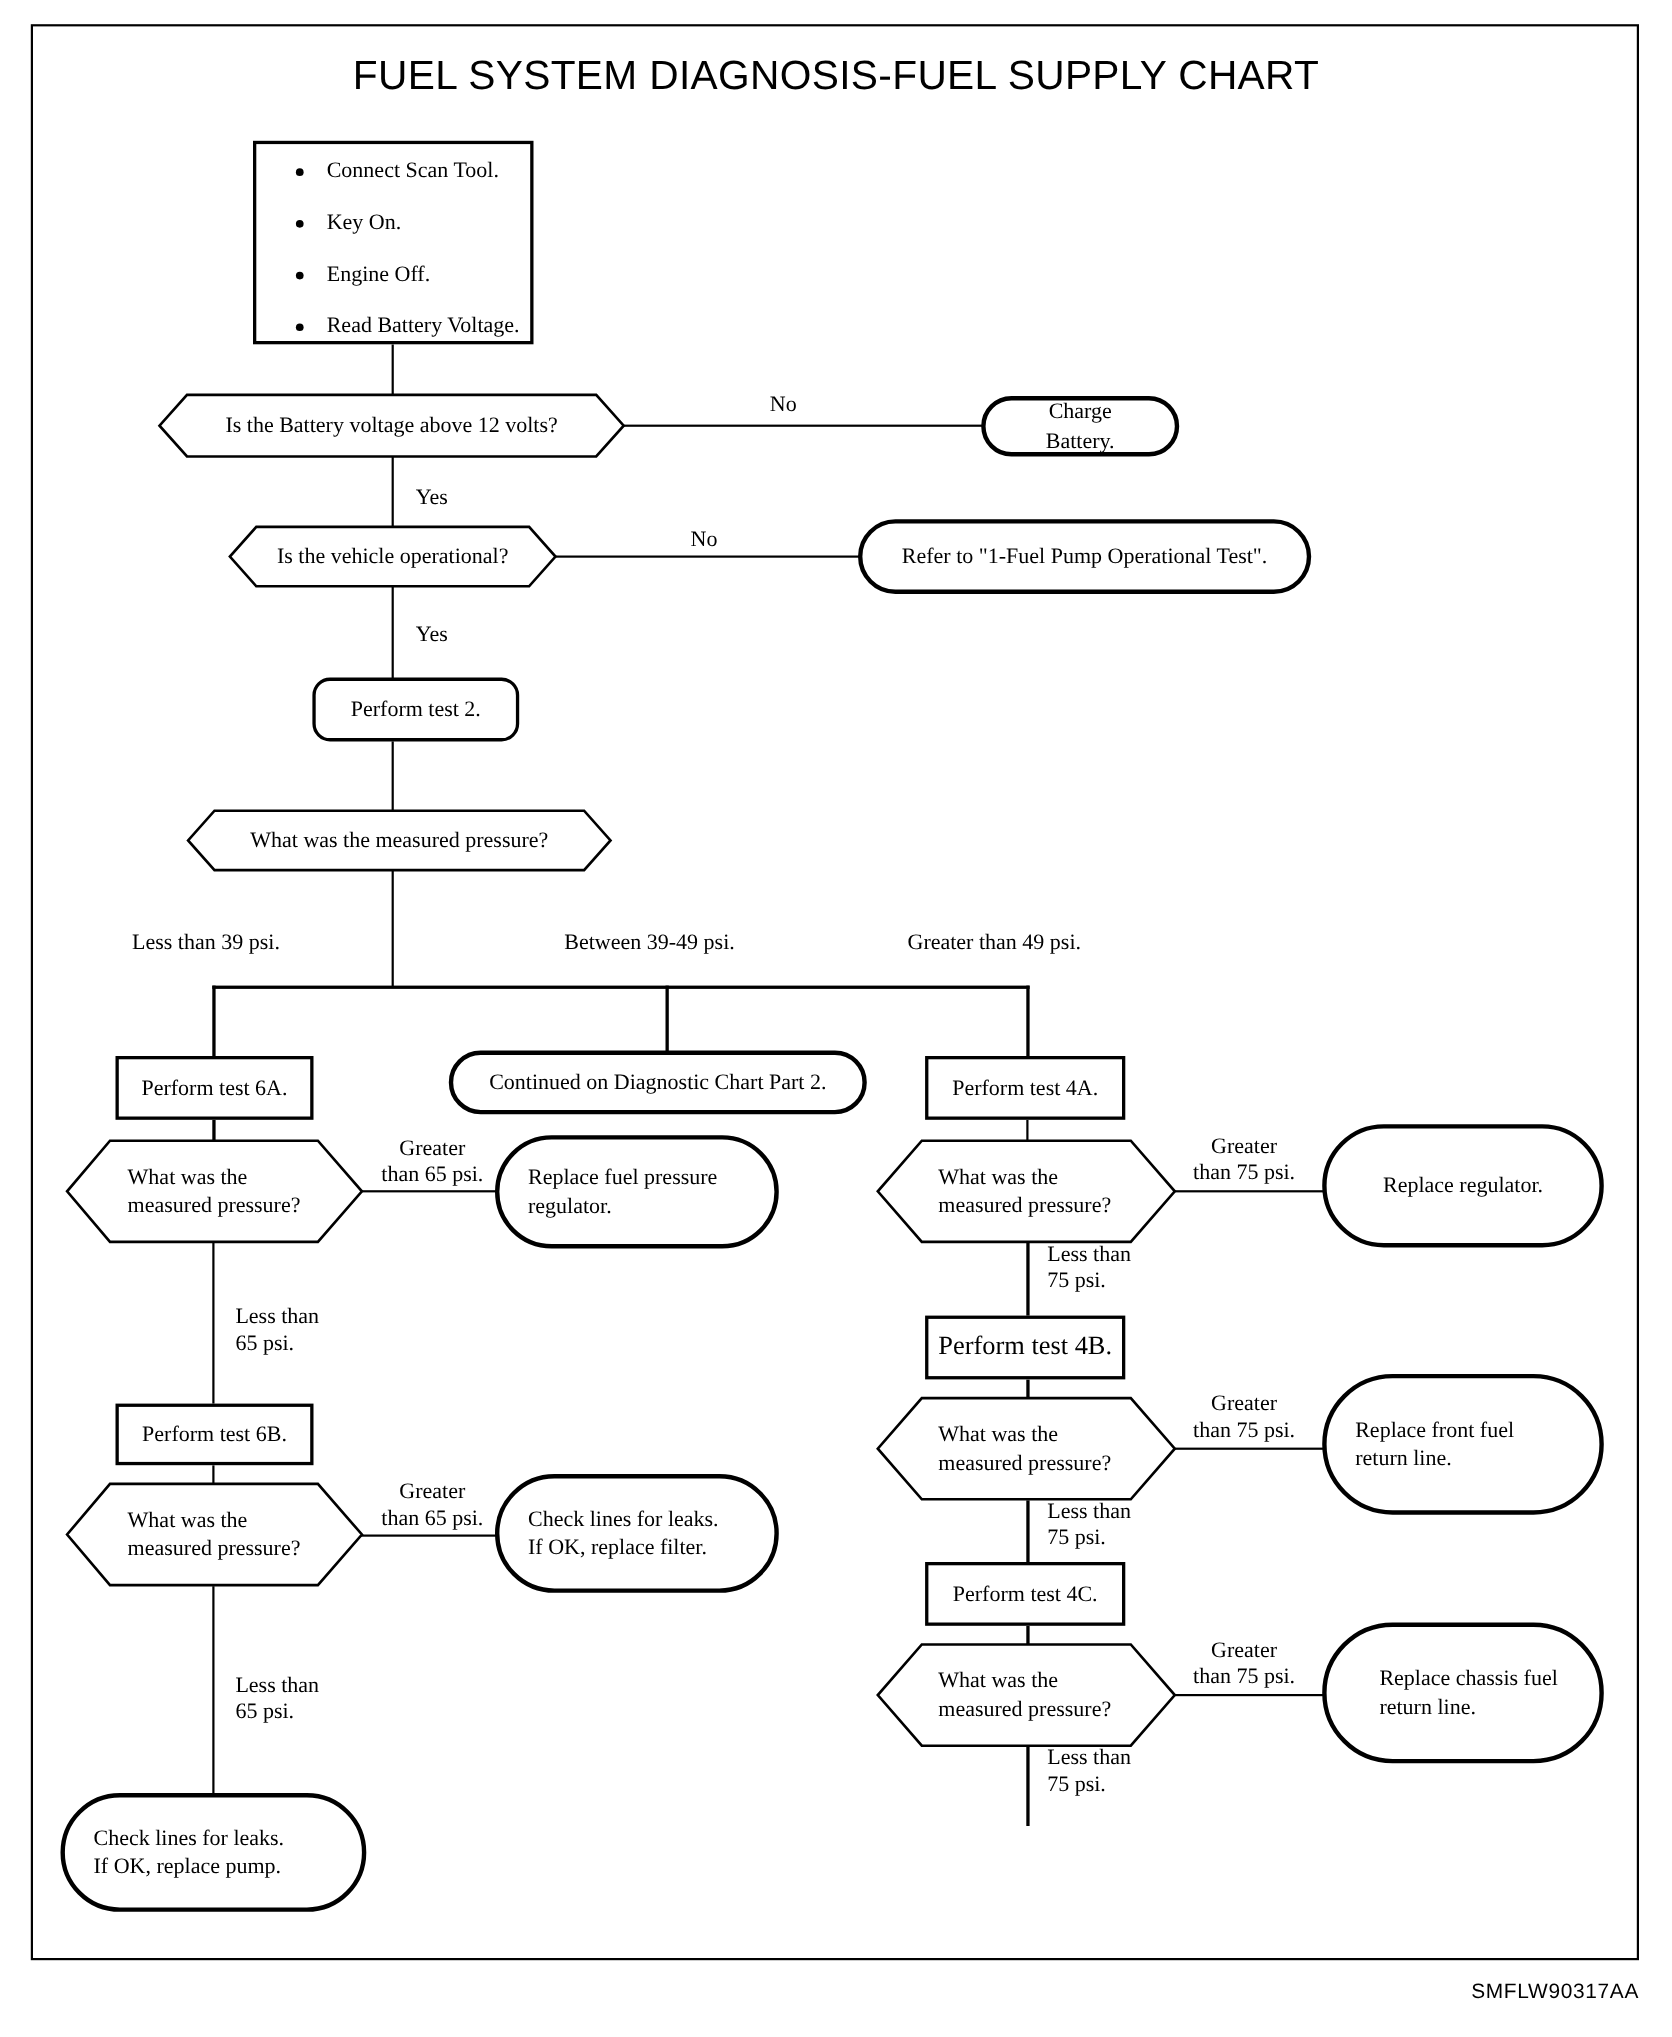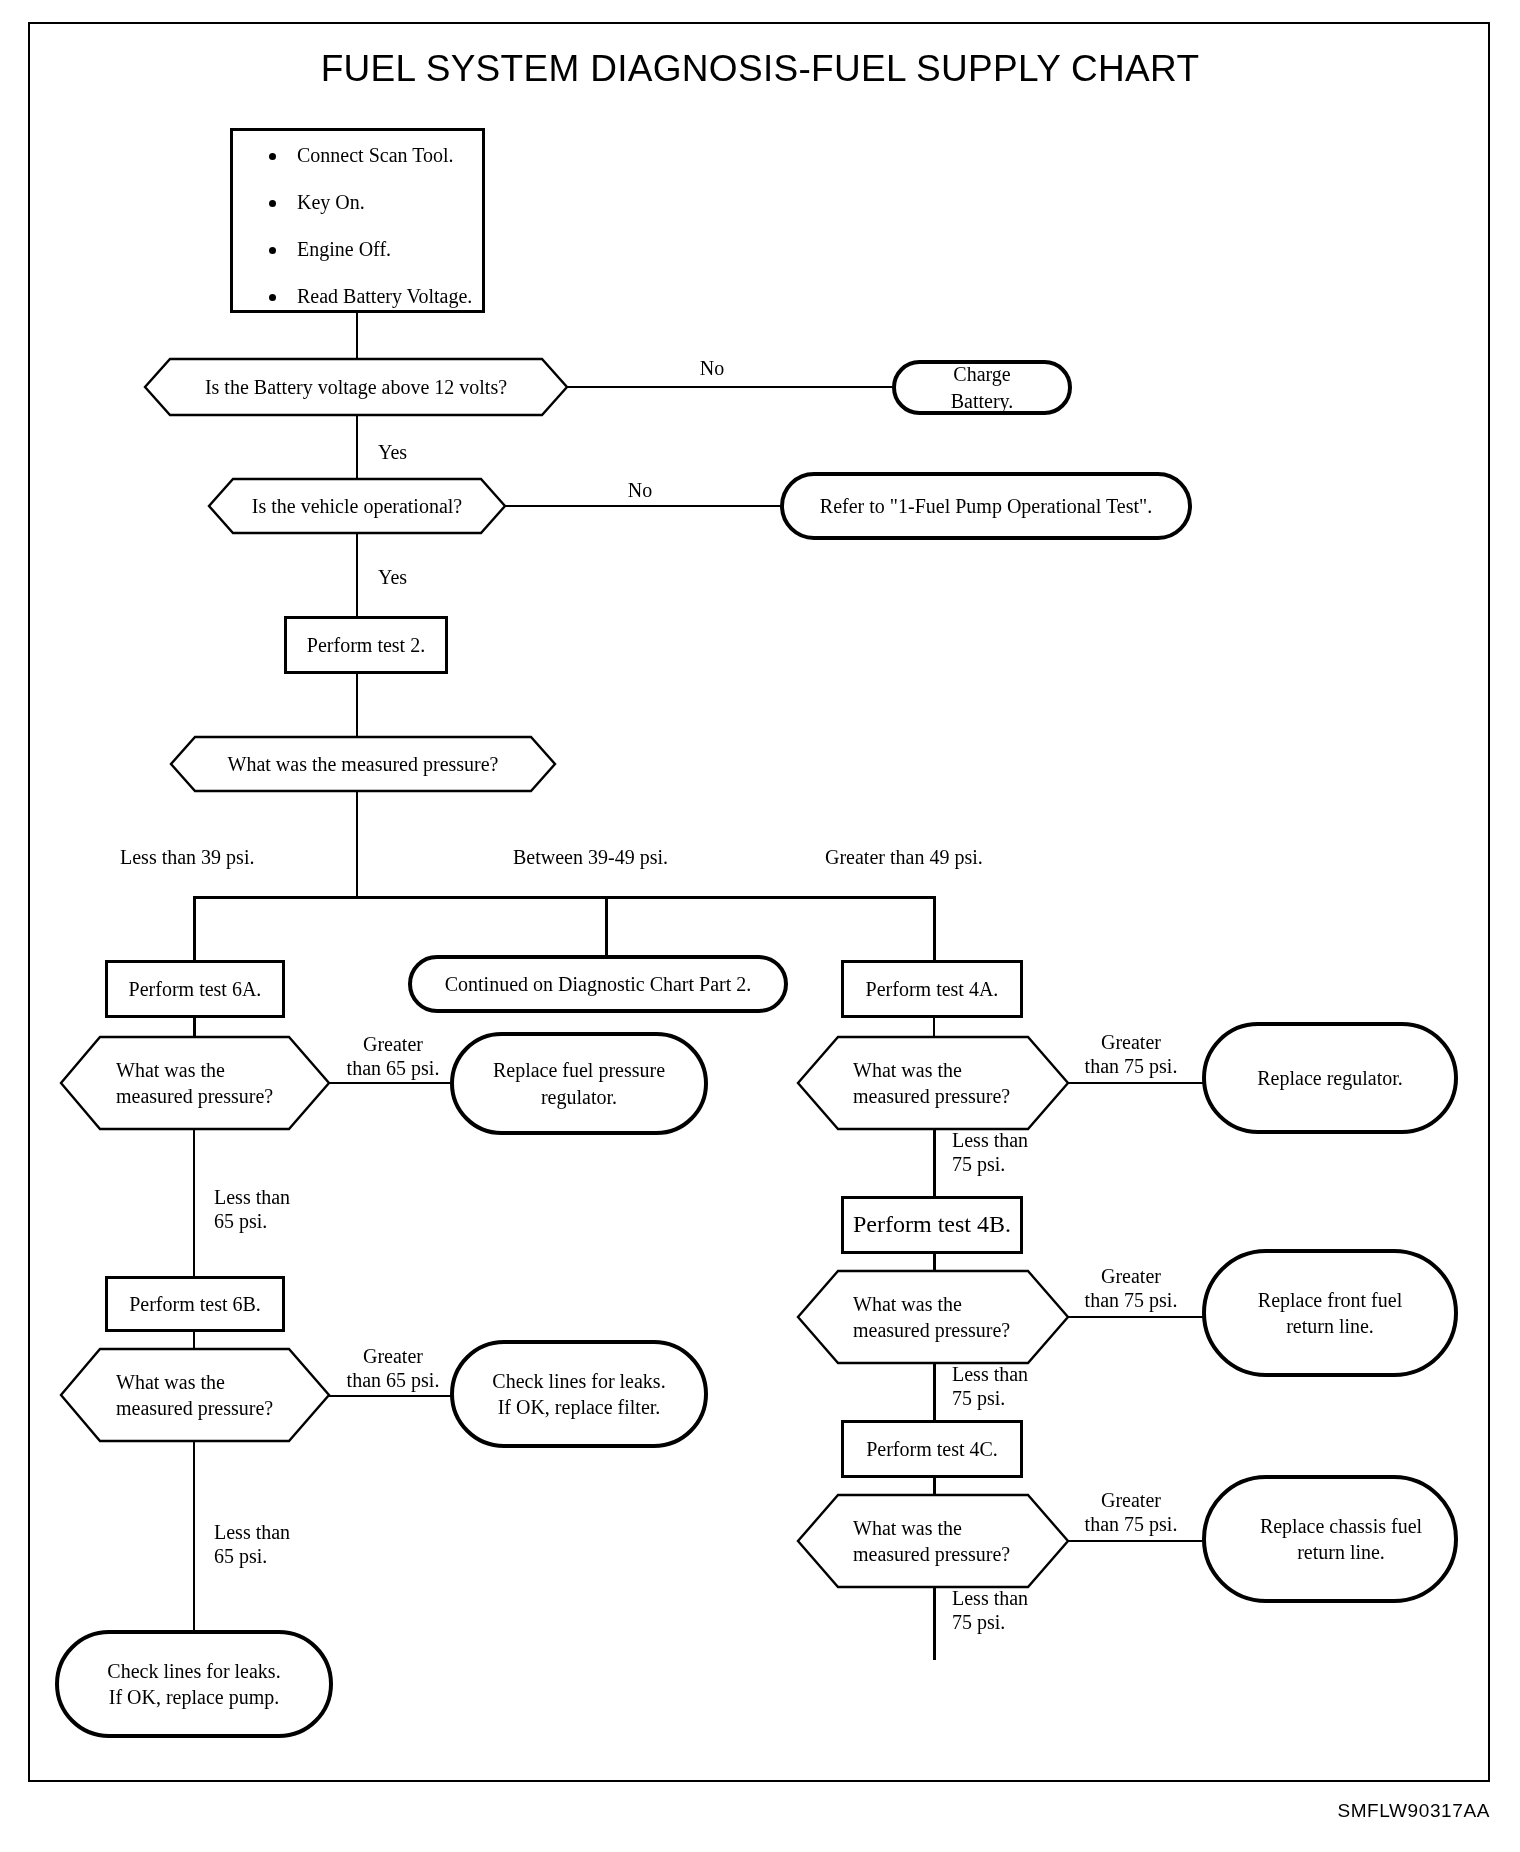--- a/index.html
+++ b/index.html
@@ -60,21 +60,21 @@
     border: 3px solid #000;
     justify-content: center;
   }
   .rect .txt { text-align: center; }
 
   
   .stadium {
     border: 4px solid #000;
     border-radius: 999px;
   }
-  .stadium .txt { padding: 0 26px; text-align: center; }
+  .stadium .txt { padding: 0 26px; }
 
   
   .listbox {
     border: 3px solid #000;
     align-items: flex-start;
     padding: 14px 0 10px 0;
   }
   .listbox ul {
     margin: 0; padding: 0 0 0 30px;
     list-style: none;
@@ -191,21 +191,21 @@
   <div class="ln hln" style="left:504px; top:505px; width:280px; height:2px;"></div>
   <div class="elabel ctr" style="left:612px; top:478px; width:56px;">No</div>
 
   <div class="node stadium" style="left:780px; top:472px; width:412px; height:68px;">
     <div class="txt" style="font-size:20px; text-align:center;">Refer to "1-Fuel Pump Operational Test".</div>
   </div>
 
   <div class="ln vln" style="left:356px; top:533px; width:2px; height:85px;"></div>
   <div class="elabel" style="left:378px; top:565px;">Yes</div>
 
-  <div class="node rect" style="left:284px; top:616px; width:164px; height:58px;">
+  <div class="node rect" style="left:284px; top:616px; width:188px; height:58px;border-radius:16px;">
     <div class="txt" style="font-size:20px;">Perform test 2.</div>
   </div>
 
   <div class="ln vln" style="left:356px; top:674px; width:2px; height:66px;"></div>
 
   <div class="hex center" style="left:170px; top:736px; width:386px; height:56px;">
     <svg width="386" height="56" viewBox="0 0 386 56">
       <polygon points="25,1 361,1 385,28 361,55 25,55 1,28" fill="#fff" stroke="#000" stroke-width="2.4"></polygon>
     </svg>
     <div class="hex-label">

